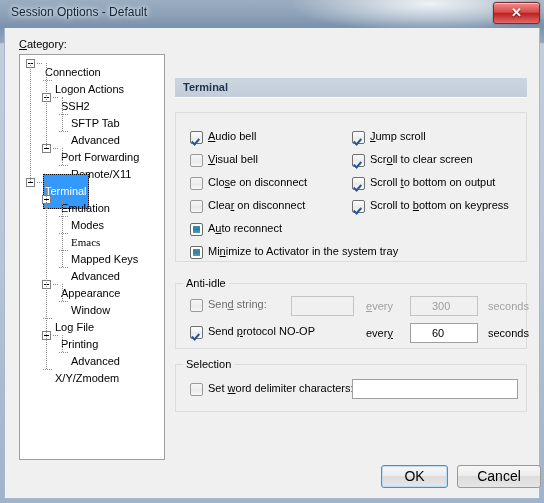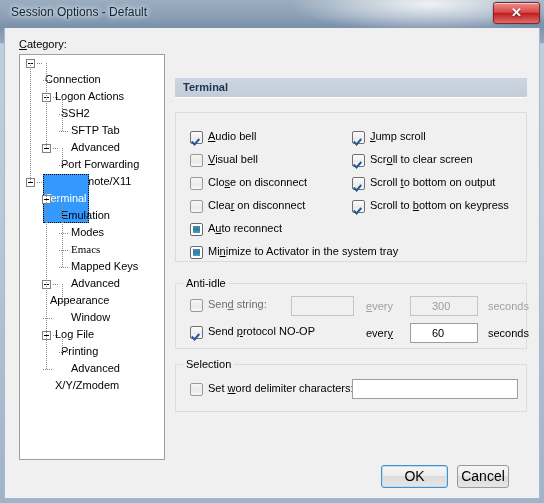--- a/index.html
+++ b/index.html
@@ -101,21 +101,21 @@
   }
   .tnode {
     position: relative;
     height: 17px;
     line-height: 17px;
     white-space: nowrap;
     font-size: 11px;
   }
   .tnode .tlabel {
     display: inline-block;
-    padding: 16px 2px;
+    padding: 9px 2px;
   }
   .tnode.sel .tlabel {
     background: #3399ff;
     color: #ffffff;
     outline: 1px dotted #000;
     outline-offset: -1px;
   }
   
   .exp {
     position: absolute;
@@ -297,21 +297,21 @@
         <div class="tnode"><span class="hline" style="left: 39px; width: 9px;"></span><span class="tlabel" style="margin-left: 49px;">SFTP Tab</span></div>
         <div class="tnode"><span class="hline" style="left: 39px; width: 9px;"></span><span class="tlabel" style="margin-left: 49px;">Advanced</span></div>
         <div class="tnode"><span class="exp" style="left: 22px;"></span><span class="hline" style="left: 33px; width: 5px;"></span><span class="tlabel" style="margin-left: 39px;">Port Forwarding</span></div>
         <div class="tnode"><span class="hline" style="left: 39px; width: 9px;"></span><span class="tlabel" style="margin-left: 49px;">Remote/X11</span></div>
         <div class="tnode sel"><span class="exp" style="left: 6px;"></span><span class="hline" style="left: 17px; width: 5px;"></span><span class="tlabel" style="margin-left: 23px;">Terminal</span></div>
         <div class="tnode"><span class="exp" style="left: 22px;"></span><span class="hline" style="left: 33px; width: 5px;"></span><span class="tlabel" style="margin-left: 39px;">Emulation</span></div>
         <div class="tnode"><span class="hline" style="left: 39px; width: 9px;"></span><span class="tlabel" style="margin-left: 49px; text-align: right;">Modes</span></div>
         <div class="tnode"><span class="hline" style="left: 39px; width: 9px;"></span><span class="tlabel" style="margin-left: 49px; font-family: Liberation Serif, serif;">Emacs</span></div>
         <div class="tnode"><span class="hline" style="left: 39px; width: 9px;"></span><span class="tlabel" style="margin-left: 49px;">Mapped Keys</span></div>
         <div class="tnode"><span class="hline" style="left: 39px; width: 9px;"></span><span class="tlabel" style="margin-left: 49px;">Advanced</span></div>
-        <div class="tnode"><span class="exp" style="left: 22px;"></span><span class="hline" style="left: 33px; width: 5px;"></span><span class="tlabel" style="margin-left: 28px; text-align: center;">Appearance</span></div>
+        <div class="tnode"><span class="exp" style="left: 22px;"></span><span class="hline" style="left: 33px; width: 5px;"></span><span class="tlabel" style="margin-left: 39px; text-align: center;">Appearance</span></div>
         <div class="tnode"><span class="hline" style="left: 39px; width: 9px;"></span><span class="tlabel" style="margin-left: 49px;">Window</span></div>
         <div class="tnode"><span class="hline" style="left: 23px; width: 9px;"></span><span class="tlabel" style="margin-left: 33px;">Log File</span></div>
         <div class="tnode"><span class="exp" style="left: 22px;"></span><span class="hline" style="left: 33px; width: 5px;"></span><span class="tlabel" style="margin-left: 39px;">Printing</span></div>
         <div class="tnode"><span class="hline" style="left: 39px; width: 9px;"></span><span class="tlabel" style="margin-left: 49px;">Advanced</span></div>
         <div class="tnode"><span class="hline" style="left: 23px; width: 9px;"></span><span class="tlabel" style="margin-left: 33px;">X/Y/Zmodem</span></div>
         <span class="vline" style="left: 10px; top: 8px; height: 119px;"></span>
         <span class="vline" style="left: 26px; top: 8px; height: 85px;"></span>
         <span class="vline" style="left: 42px; top: 42px; height: 34px;"></span>
         <span class="vline" style="left: 42px; top: 93px; height: 17px;"></span>
         <span class="vline" style="left: 26px; top: 127px; height: 187px;"></span>
@@ -395,16 +395,16 @@
       <span class="gtitle">Selection</span>
 
       <div class="cb off" style="left:14px; top:18px;">
         <span class="box"></span>
         <span class="lab">Set <u>w</u>ord delimiter characters:</span>
       </div>
       <div class="tinput" style="left:176px; top:14px; width:166px;"></div>
     </div>
 
     <div class="btn default" style="left:376px; top:437px; width:67px;">OK</div>
-    <div class="btn" style="left:452px; top:437px; width:52px;">Cancel</div>
+    <div class="btn" style="left:452px; top:437px; width:84px;">Cancel</div>
 
   </div>
 </div>
 
 </body></html>

